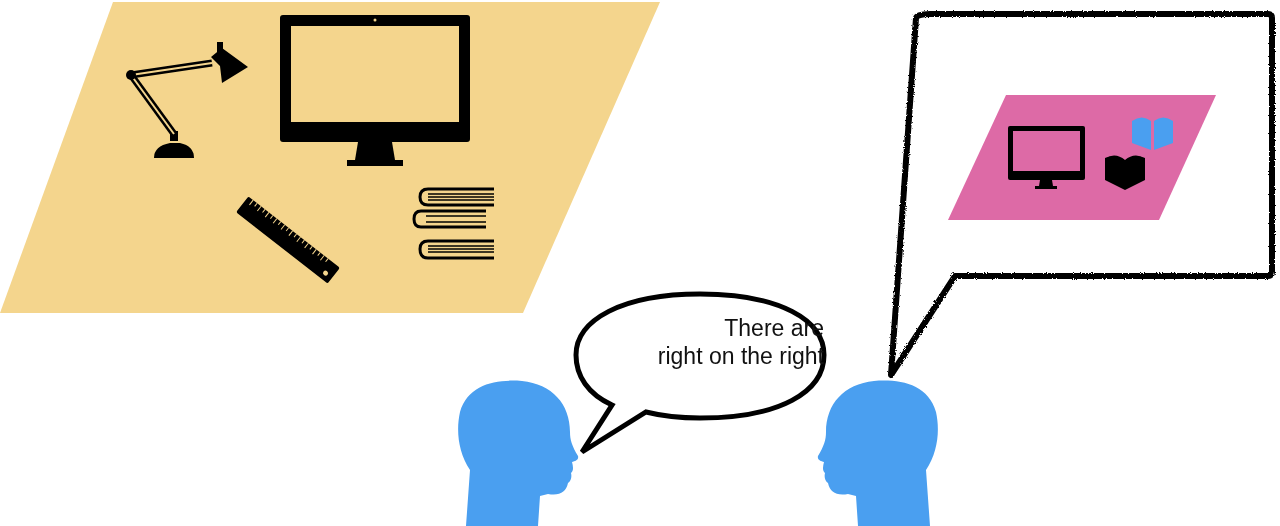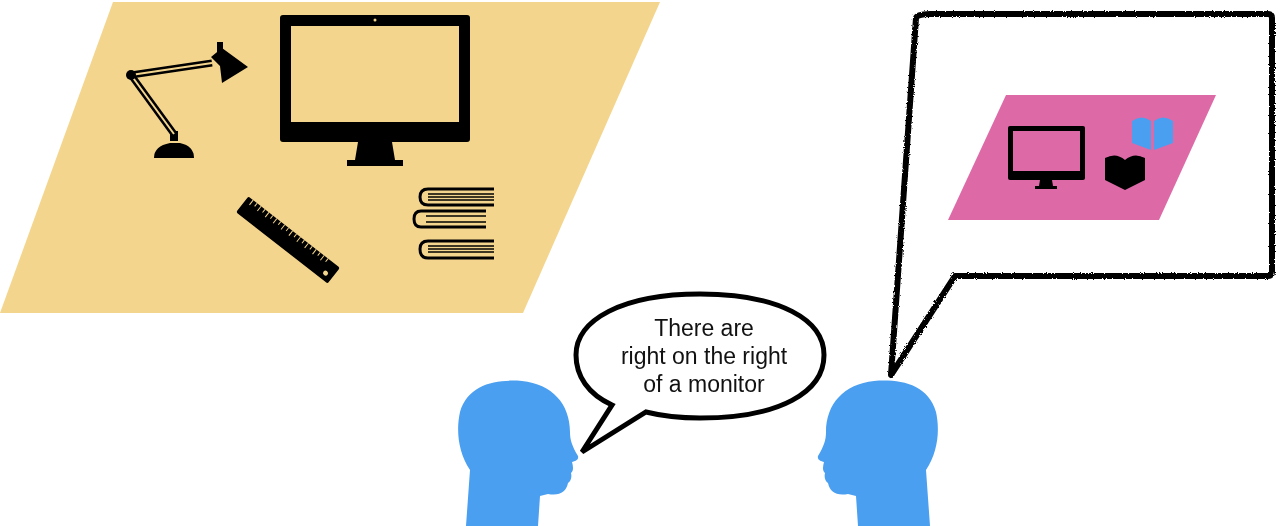--- a/index.html
+++ b/index.html
@@ -1,21 +1,21 @@
 <!DOCTYPE html>
 <html><head>
 <meta charset="utf-8">
 <style>
   html, body { margin: 0; padding: 0; background: #ffffff; }
   body { width: 1280px; height: 526px; position: relative; overflow: hidden;
          font-family: "Liberation Sans", sans-serif; }
   svg.stage { position: absolute; left: 0; top: 0; }
   .speech-text {
     position: absolute; left: 584px; top: 314px; width: 240px;
-    text-align: center; font-family: "Liberation Sans", sans-serif;
+    text-align: right; font-family: "Liberation Sans", sans-serif;
     font-size: 23px; line-height: 28px; color: #111; font-weight: normal;
   }
   .speech-text span { display: block; }
 </style>
 </head>
 <body>
 
 <svg class="stage" width="1280" height="526" viewBox="0 0 1280 526">
   <defs>
     <filter id="rough" x="-5%" y="-5%" width="110%" height="110%">
@@ -117,14 +117,13 @@
   </g>
 
   <path fill="#4a9ff0" d="M466,526 L470,470 C458,452 456,430 460,412 C468,384 496,379 522,381 C552,384 570,404 570,432 C570,440 572,446 578,456 C579,460 575,461 572,462 C573,466 574,470 571,473 C572,477 571,481 568,483 C566,492 560,496 548,494 L540,496 L538,526 Z"></path>
 
   <path fill="#4a9ff0" d="M930,526 L926,470 C938,452 940,430 936,412 C928,384 900,379 874,381 C844,384 826,404 826,432 C826,440 824,446 818,456 C817,460 821,461 824,462 C823,466 822,470 825,473 C824,477 825,481 828,483 C830,492 836,496 848,494 L856,496 L858,526 Z"></path>
 </svg>
 
 <div class="speech-text">
   <span>There are</span>
   <span>right on the right</span>
-  <span>of a monitor</span>
 </div>
 
 </body></html>

